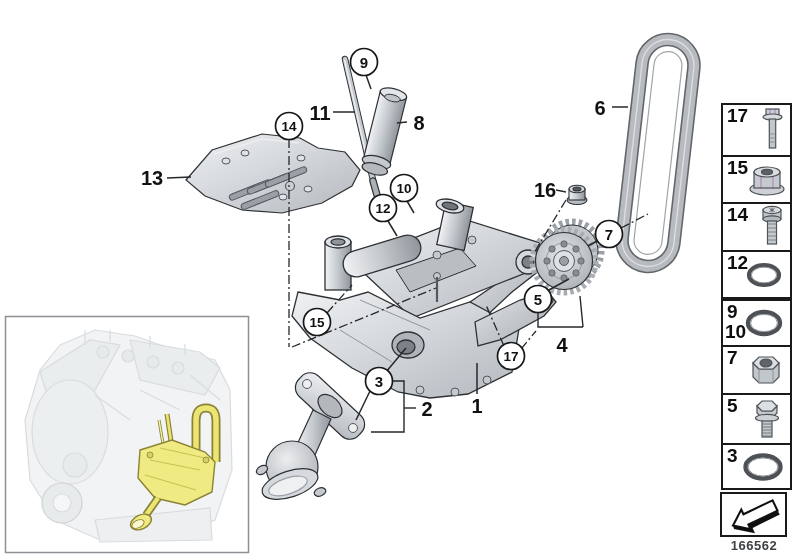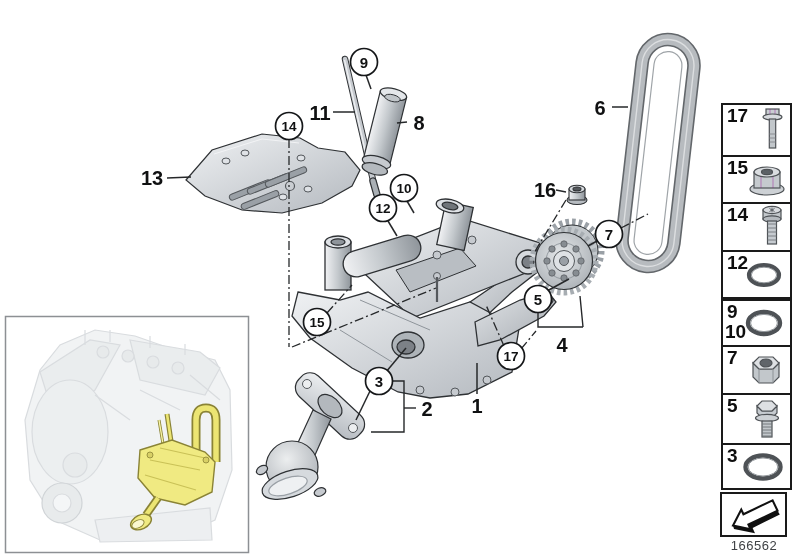--- a/index.html
+++ b/index.html
@@ -12,21 +12,21 @@
   .side-box .lbl{position:absolute;left:4px;top:0px;font-size:19px;font-weight:bold;
                  line-height:21px;color:#0e0e0e;}
   .side-box .lbl2{position:absolute;left:2px;top:20px;font-size:19px;font-weight:bold;
                  line-height:21px;color:#0e0e0e;}
   .side-box svg{position:absolute;right:1px;top:50%;transform:translateY(-50%);}
   .side-box.oring svg{right:4px;}
   #arrow-box{position:absolute;left:720px;top:492px;width:67px;height:45px;
              box-sizing:border-box;border:2px solid #1a1a1a;background:#fff;}
   #arrow-box svg{position:absolute;left:2px;top:1px;}
   #footer-num{position:absolute;left:718px;top:538px;width:72px;text-align:center;
-              font-size:13px;color:#3f4245;letter-spacing:.5px;}
+              font-size:13px;color:#3f4245;letter-spacing:.5px;font-weight:bold;}
   
   .co-txt{font:bold 15px "Liberation Sans",sans-serif;fill:#101112;}
   .co-txt2{font:bold 13.5px "Liberation Sans",sans-serif;fill:#101112;}
   .big-lbl{font:bold 20px "Liberation Sans",sans-serif;fill:#101112;}
 </style>
 </head>
 <body>
 
 <div id="stage">
 

